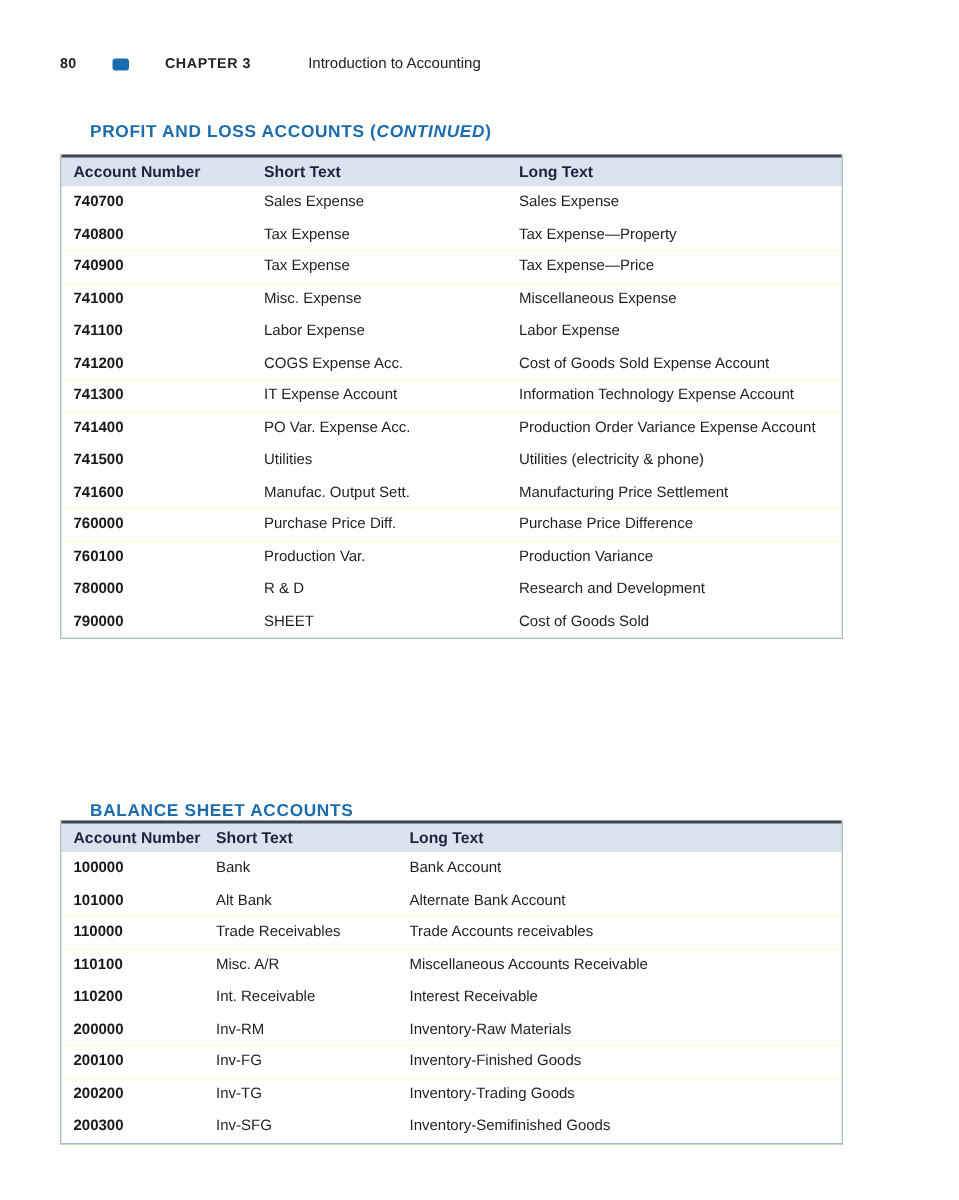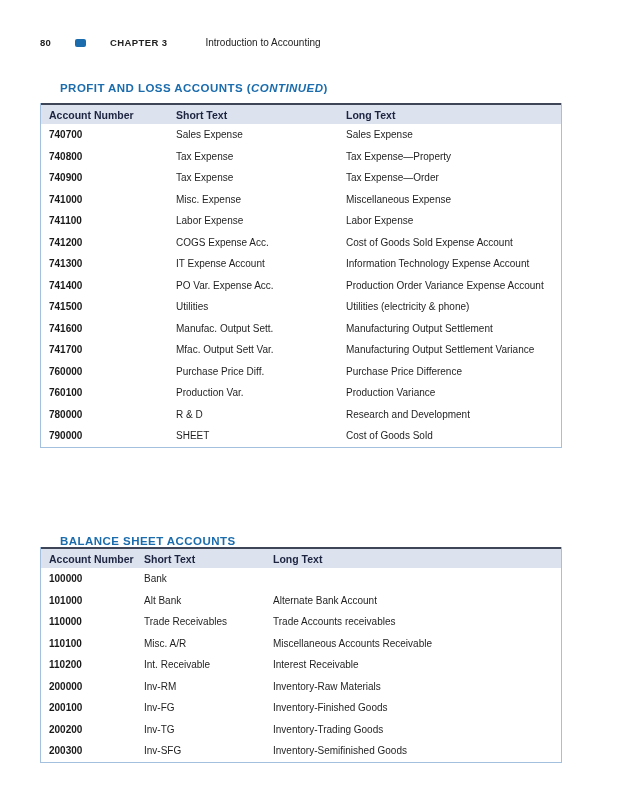--- a/index.html
+++ b/index.html
@@ -96,21 +96,21 @@
       <div class="cell">Sales Expense</div>
     </div>
       <div class="trow g-pl">
       <div class="cell first acct-num">740800</div>
       <div class="cell">Tax Expense</div>
       <div class="cell">Tax Expense—Property</div>
     </div>
       <div class="trow g-pl">
       <div class="cell first acct-num">740900</div>
       <div class="cell">Tax Expense</div>
-      <div class="cell">Tax Expense—Order</div>
+      <div class="cell">Tax Expense—Price</div>
     </div>
       <div class="trow g-pl">
       <div class="cell first acct-num">741000</div>
       <div class="cell">Misc. Expense</div>
       <div class="cell">Miscellaneous Expense</div>
     </div>
       <div class="trow g-pl">
       <div class="cell first acct-num">741100</div>
       <div class="cell">Labor Expense</div>
       <div class="cell">Labor Expense</div>
@@ -131,26 +131,21 @@
       <div class="cell">Production Order Variance Expense Account</div>
     </div>
       <div class="trow g-pl">
       <div class="cell first acct-num">741500</div>
       <div class="cell">Utilities</div>
       <div class="cell">Utilities (electricity &amp; phone)</div>
     </div>
       <div class="trow g-pl">
       <div class="cell first acct-num">741600</div>
       <div class="cell">Manufac. Output Sett.</div>
-      <div class="cell">Manufacturing Output Settlement</div>
-    </div>
-      <div class="trow g-pl">
-      <div class="cell first acct-num">741700</div>
-      <div class="cell">Mfac. Output Sett Var.</div>
-      <div class="cell">Manufacturing Output Settlement Variance</div>
+      <div class="cell">Manufacturing Price Settlement</div>
     </div>
       <div class="trow g-pl">
       <div class="cell first acct-num">760000</div>
       <div class="cell">Purchase Price Diff.</div>
       <div class="cell">Purchase Price Difference</div>
     </div>
       <div class="trow g-pl">
       <div class="cell first acct-num">760100</div>
       <div class="cell">Production Var.</div>
       <div class="cell">Production Variance</div>
@@ -173,20 +168,21 @@
 <div class="acct-table t-2">
   <div class="thead g-bs">
     <div class="cell first">Account Number</div>
     <div class="cell">Short Text</div>
     <div class="cell">Long Text</div>
   </div>
   <div>
       <div class="trow g-bs">
       <div class="cell first acct-num">100000</div>
       <div class="cell">Bank</div>
+      <div class="cell">Bank Account</div>
     </div>
       <div class="trow g-bs">
       <div class="cell first acct-num">101000</div>
       <div class="cell">Alt Bank</div>
       <div class="cell">Alternate Bank Account</div>
     </div>
       <div class="trow g-bs">
       <div class="cell first acct-num">110000</div>
       <div class="cell">Trade Receivables</div>
       <div class="cell">Trade Accounts receivables</div>

